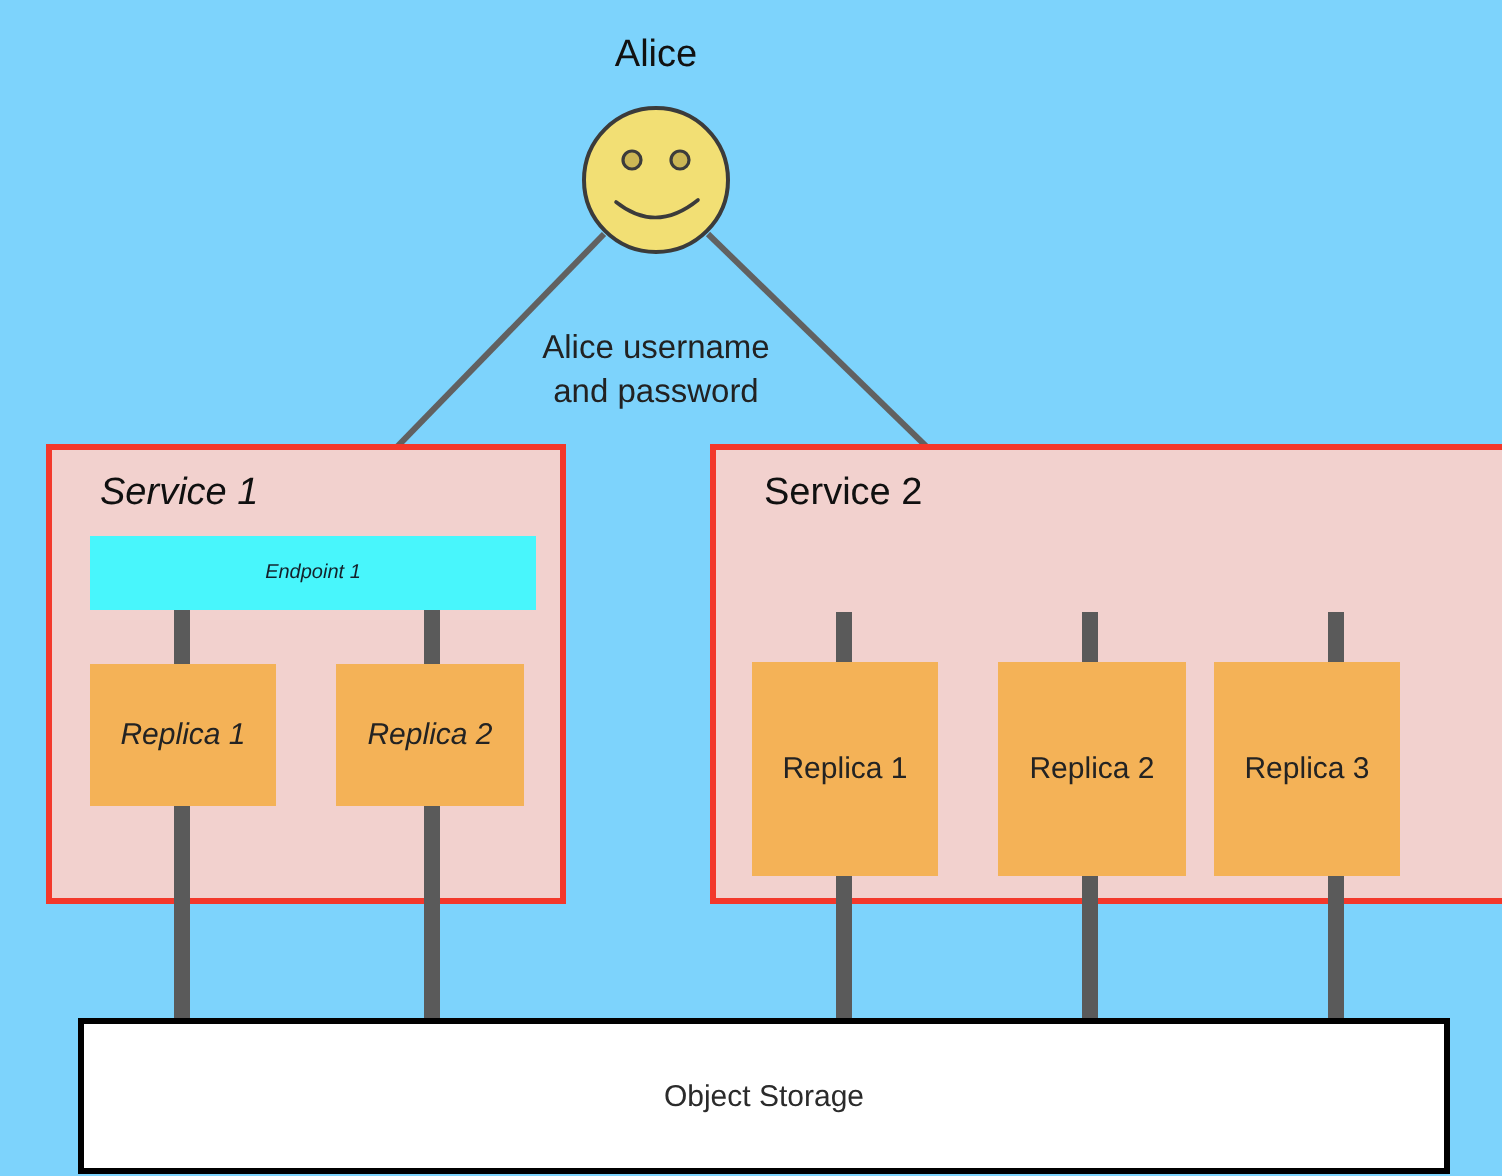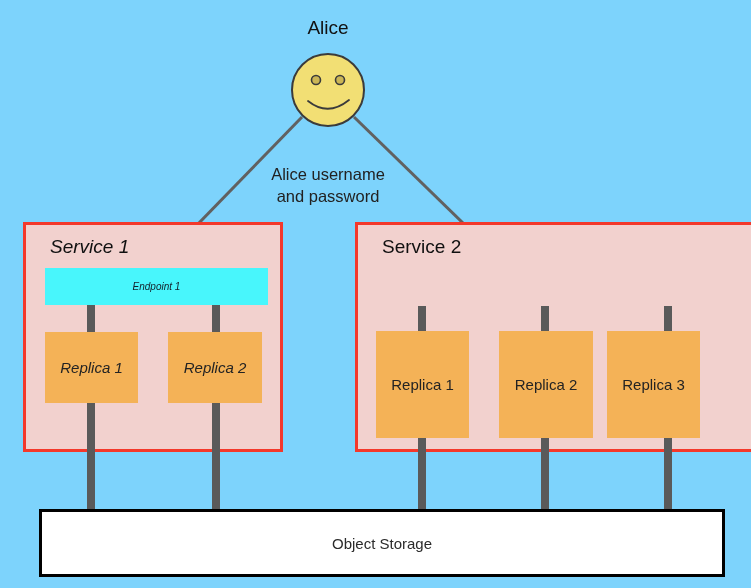--- a/index.html
+++ b/index.html
@@ -62,21 +62,21 @@
   .service-2 .c-top-1{left:60px;top:81px;height:25px;}
   .service-2 .c-top-2{left:183px;top:81px;height:25px;}
   .service-2 .c-top-3{left:306px;top:81px;height:25px;}
   
   .c-s1-1{left:87px;top:403px;height:107px;}
   .c-s1-2{left:212px;top:403px;height:107px;}
   .c-s2-1{left:418px;top:438px;height:72px;}
   .c-s2-2{left:541px;top:438px;height:72px;}
   .c-s2-3{left:664px;top:438px;height:72px;}
   .storage{
-    position:absolute;left:39px;top:509px;width:686px;height:68px;
+    position:absolute;left:39px;top:509px;width:686px;height:78px;
     background:#ffffff;border:3px solid #000000;box-sizing:border-box;
     display:flex;align-items:center;justify-content:center;
     font-size:15px;color:#2b2b2b;
   }
 </style>
 </head>
 <body>
 
 <div class="canvas">
 

